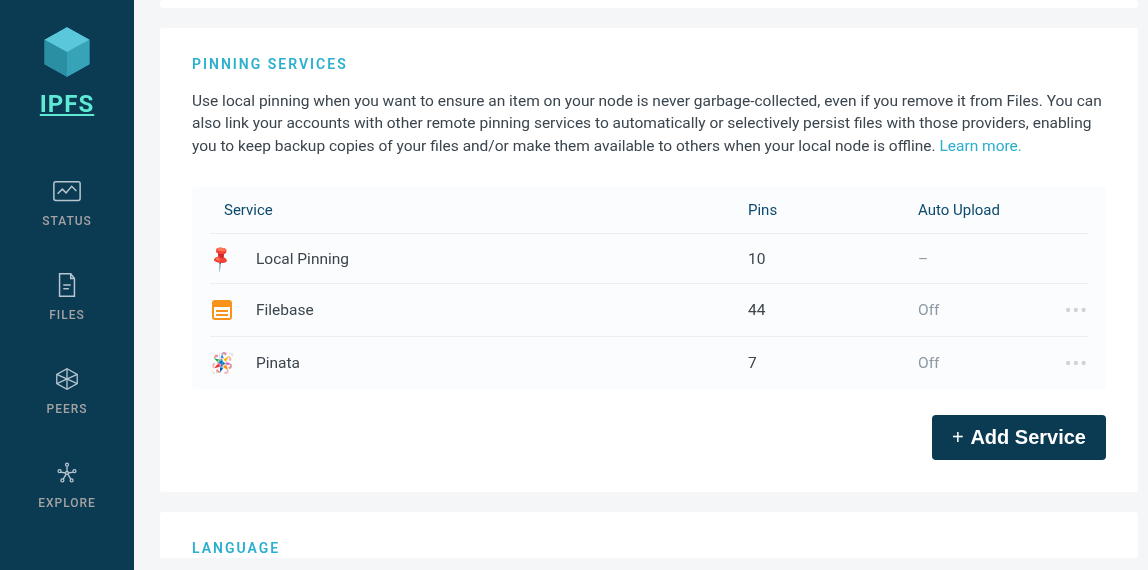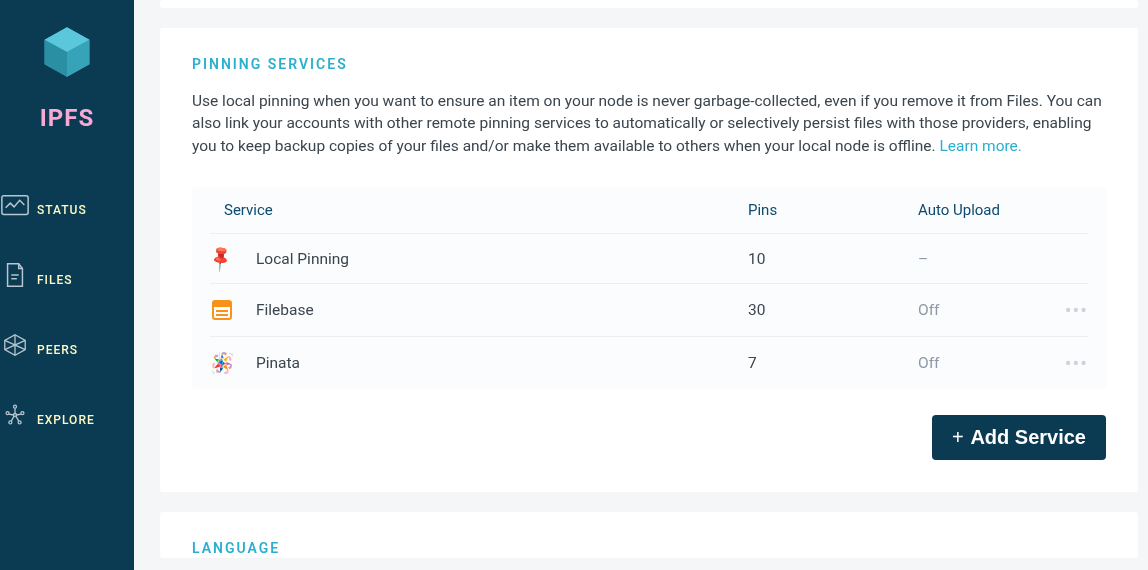--- a/index.html
+++ b/index.html
@@ -22,35 +22,35 @@
       flex-shrink: 0;
     }
     .logo-block {
       display: flex;
       flex-direction: column;
       align-items: center;
       margin-bottom: 38px;
     }
     .logo-svg { width: 56px; height: 56px; }
     .logo-text {
-      color: #f9a8d4;
+      color: #5eead4;
       font-weight: 700;
       font-size: 24px;
       letter-spacing: 1px;
-      margin-top: 24px;
+      margin-top: 10px;
+      text-decoration: underline;
     }
     .nav { width: 100%; }
     .nav-item {
       display: flex;
-      flex-direction: row;
-      align-items: center;
-      color: #fef9c3;
+      flex-direction: column;
+      align-items: center;
+      color: #a3a3a3;
       padding: 22px 0;
       cursor: pointer;
-      gap: 7px;
     }
     .nav-item svg { width: 30px; height: 26px; }
     .nav-label {
       font-size: 12px;
       letter-spacing: 1px;
       margin-top: 10px;
       font-weight: 500;
     }
     .main {
       flex: 1;
@@ -230,21 +230,21 @@
       <div class="trow">
         <div class="col-icon filebase-icon">
           <svg viewBox="0 0 24 24">
               <rect x="3" y="3" width="18" height="18" rx="2" fill="none" stroke="#f7931a" stroke-width="2"></rect>
               <rect x="3" y="3" width="18" height="6" fill="#f7931a"></rect>
               <rect x="6" y="12" width="12" height="2" fill="#f7931a"></rect>
               <rect x="6" y="16" width="12" height="2" fill="#f7931a"></rect>
             </svg>
         </div>
         <div class="col-service">Filebase</div>
-        <div class="col-pins">30</div>
+        <div class="col-pins">44</div>
         <div class="col-auto auto-off">Off</div>
         <div class="col-actions">
             <span class="kebab">•••</span>
           </div>
       </div>
 
       <div class="trow">
         <div class="col-icon pinata-icon">🪅</div>
         <div class="col-service">Pinata</div>
         <div class="col-pins">7</div>

